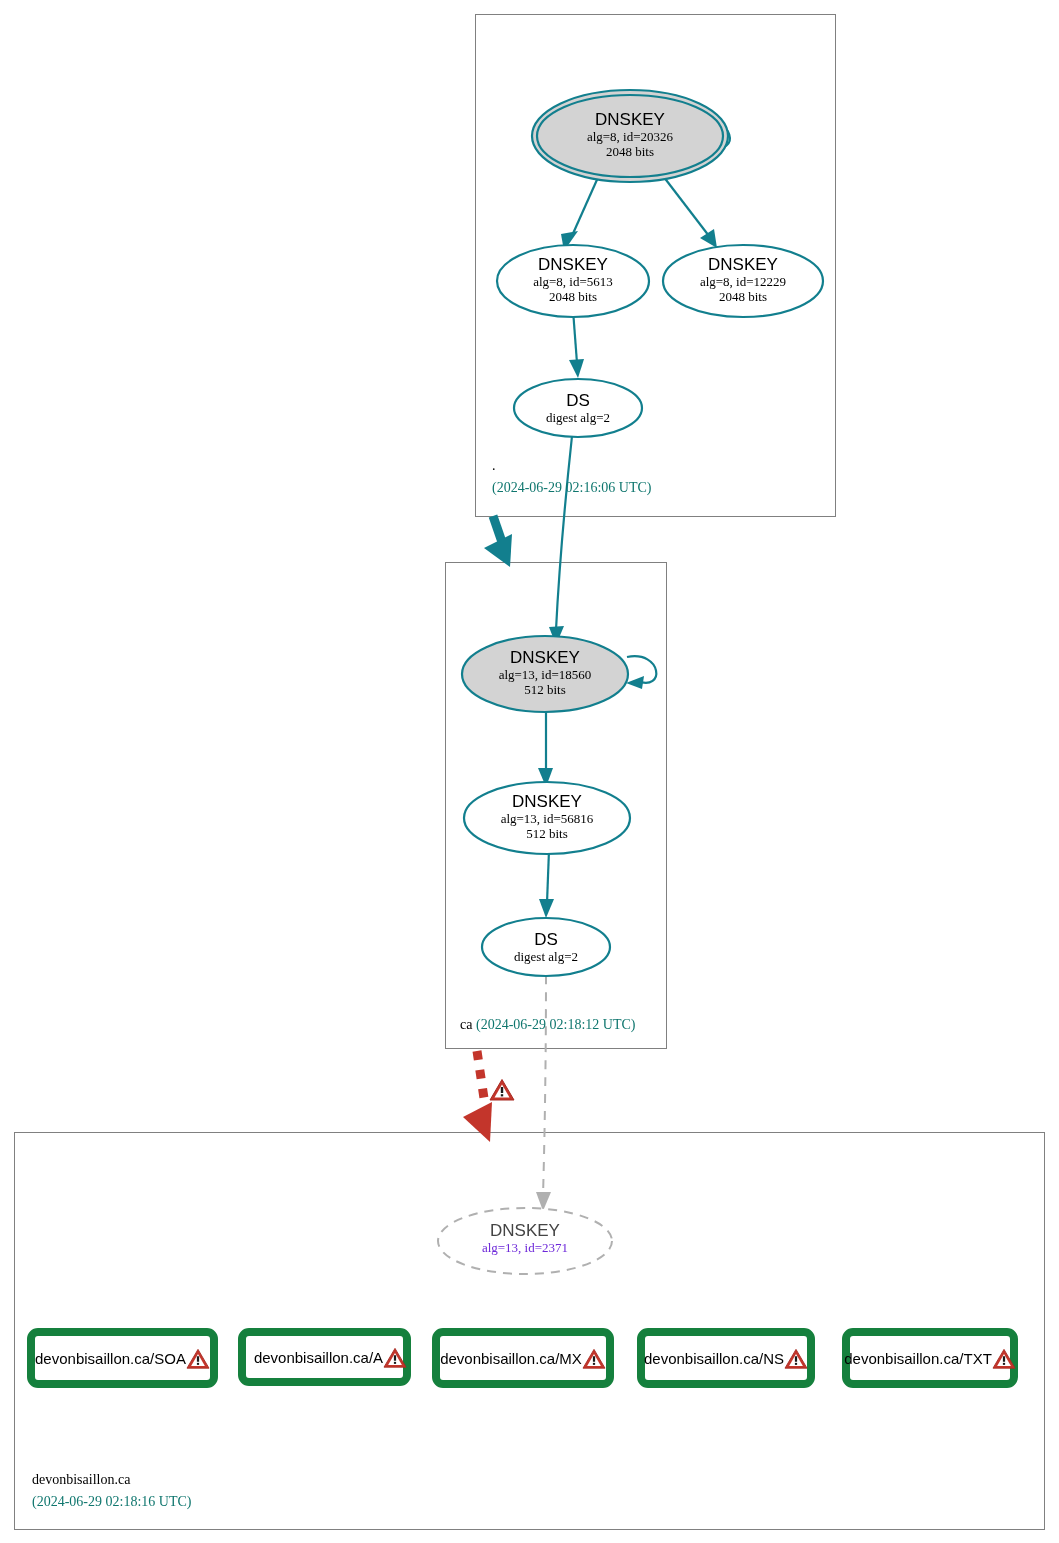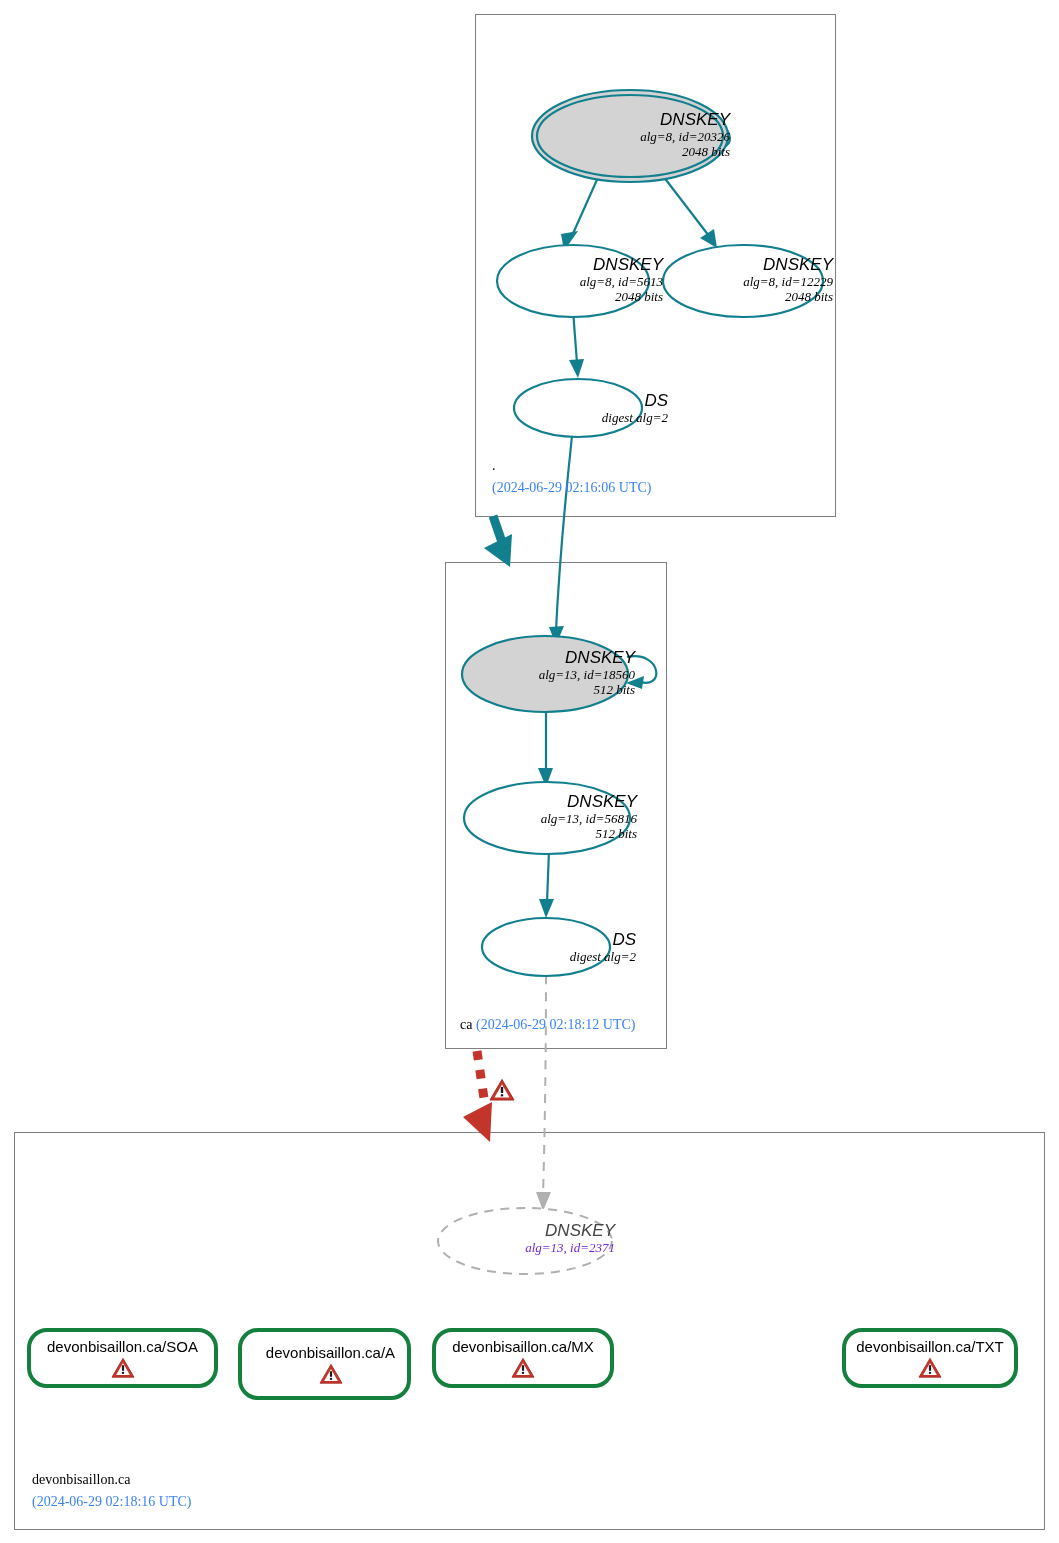--- a/index.html
+++ b/index.html
@@ -32,49 +32,47 @@
     position: absolute;
     font-family: "Liberation Serif", serif;
     font-size: 14px;
     color: #000000;
     white-space: nowrap;
   }
   .zone-time {
     position: absolute;
     font-family: "Liberation Serif", serif;
     font-size: 14px;
-    color: #3b82f6;
+    color: #0f766e;
     white-space: nowrap;
   }
   .node-label {
     position: absolute;
-    text-align: right;
+    text-align: center;
     pointer-events: none;
     color: #000000;
     white-space: nowrap;
-    font-style: italic;
   }
   .node-title {
     font-family: "Liberation Sans", sans-serif;
     font-size: 17px;
     line-height: 19px;
   }
   .node-sub {
     font-family: "Liberation Serif", serif;
     font-size: 13px;
     line-height: 15px;
   }
   .rr-box {
     position: absolute;
-    border: 4px solid #15803d;
-    border-radius: 20px;
+    border: 8px solid #15803d;
+    border-radius: 11px;
     background: #ffffff;
     box-sizing: border-box;
     display: flex;
-    flex-direction: column;
     align-items: center;
     justify-content: center;
   }
   .rr-label {
     font-family: "Liberation Sans", sans-serif;
     font-size: 15px;
     color: #000000;
     white-space: nowrap;
     line-height: 17px;
   }
@@ -259,21 +257,21 @@
     <span class="warn-wrap">
       <svg width="24" height="22" viewBox="0 0 26 24" xmlns="http://www.w3.org/2000/svg">
         <path d="M13 1.5 L25 22 L1 22 Z" fill="#c3352b" stroke="#a82a22" stroke-width="1"></path>
         <path d="M13 6.5 L20.5 19.5 L5.5 19.5 Z" fill="#ffffff"></path>
         <rect x="11.8" y="9" width="2.4" height="6" fill="#1a1a1a"></rect>
         <rect x="11.8" y="16.2" width="2.4" height="2.2" fill="#1a1a1a"></rect>
       </svg>
     </span>
   </div>
 
-  <div class="rr-box" style="left:238px; top:1328px; width:173px; height:72px;padding-left:12px;">
+  <div class="rr-box" style="left:238px; top:1328px; width:173px; height:58px;padding-left:12px;">
     <span class="rr-label">devonbisaillon.ca/A</span>
     <span class="warn-wrap">
       <svg width="24" height="22" viewBox="0 0 26 24" xmlns="http://www.w3.org/2000/svg">
         <path d="M13 1.5 L25 22 L1 22 Z" fill="#c3352b" stroke="#a82a22" stroke-width="1"></path>
         <path d="M13 6.5 L20.5 19.5 L5.5 19.5 Z" fill="#ffffff"></path>
         <rect x="11.8" y="9" width="2.4" height="6" fill="#1a1a1a"></rect>
         <rect x="11.8" y="16.2" width="2.4" height="2.2" fill="#1a1a1a"></rect>
       </svg>
     </span>
   </div>
@@ -283,20 +281,31 @@
     <span class="warn-wrap">
       <svg width="24" height="22" viewBox="0 0 26 24" xmlns="http://www.w3.org/2000/svg">
         <path d="M13 1.5 L25 22 L1 22 Z" fill="#c3352b" stroke="#a82a22" stroke-width="1"></path>
         <path d="M13 6.5 L20.5 19.5 L5.5 19.5 Z" fill="#ffffff"></path>
         <rect x="11.8" y="9" width="2.4" height="6" fill="#1a1a1a"></rect>
         <rect x="11.8" y="16.2" width="2.4" height="2.2" fill="#1a1a1a"></rect>
       </svg>
     </span>
   </div>
 
+  <div class="rr-box" style="left:637px; top:1328px; width:178px; height:60px;">
+    <span class="rr-label">devonbisaillon.ca/NS</span>
+    <span class="warn-wrap">
+      <svg width="24" height="22" viewBox="0 0 26 24" xmlns="http://www.w3.org/2000/svg">
+        <path d="M13 1.5 L25 22 L1 22 Z" fill="#c3352b" stroke="#a82a22" stroke-width="1"></path>
+        <path d="M13 6.5 L20.5 19.5 L5.5 19.5 Z" fill="#ffffff"></path>
+        <rect x="11.8" y="9" width="2.4" height="6" fill="#1a1a1a"></rect>
+        <rect x="11.8" y="16.2" width="2.4" height="2.2" fill="#1a1a1a"></rect>
+      </svg>
+    </span>
+  </div>
 
   <div class="rr-box" style="left:842px; top:1328px; width:176px; height:60px;">
     <span class="rr-label">devonbisaillon.ca/TXT</span>
     <span class="warn-wrap">
       <svg width="24" height="22" viewBox="0 0 26 24" xmlns="http://www.w3.org/2000/svg">
         <path d="M13 1.5 L25 22 L1 22 Z" fill="#c3352b" stroke="#a82a22" stroke-width="1"></path>
         <path d="M13 6.5 L20.5 19.5 L5.5 19.5 Z" fill="#ffffff"></path>
         <rect x="11.8" y="9" width="2.4" height="6" fill="#1a1a1a"></rect>
         <rect x="11.8" y="16.2" width="2.4" height="2.2" fill="#1a1a1a"></rect>
       </svg>

